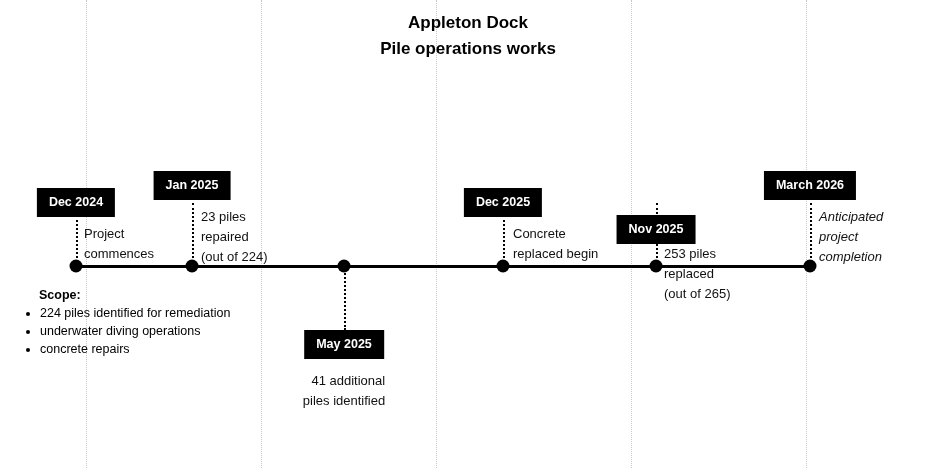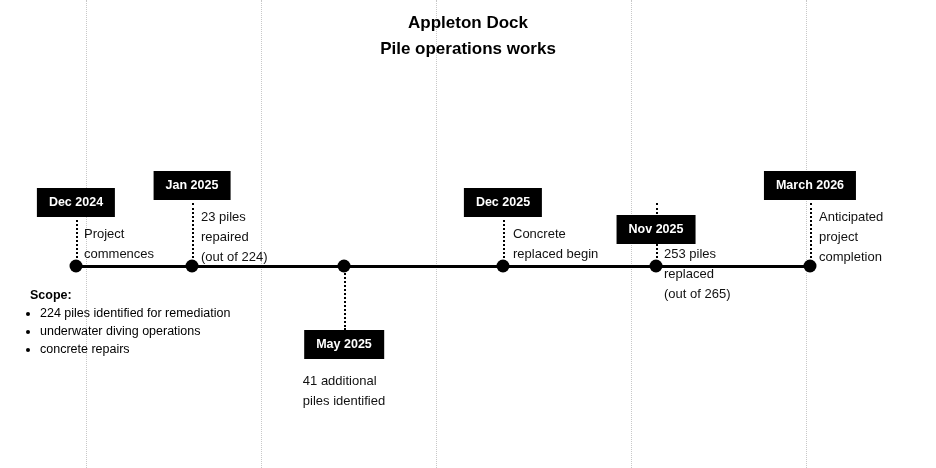--- a/index.html
+++ b/index.html
@@ -80,33 +80,33 @@
   
   .desc {
     position: absolute;
     font-size: 13px;
     line-height: 20px;
     color: #111;
     white-space: pre-line;
   }
   .desc.center {
     transform: translateX(-50%);
-    text-align: left;
+    text-align: right;
   }
   
   .scope {
     position: absolute;
     left: 22px;
     top: 288px;
     width: 230px;
   }
   .scope-title {
     font-size: 12.5px;
     font-weight: bold;
-    margin: 0 0 2px 8px;
+    margin: 0 0 2px 17px;
   }
   .scope ul {
     margin: 0;
     padding-left: 18px;
   }
   .scope li {
     font-size: 12.5px;
     line-height: 18px;
   }
 </style>
@@ -154,21 +154,21 @@
 replaced begin</div>
       <div class="node" style="left: 656px;"></div>
       <div class="connector" style="left: 656px; top: 203px; height: 63px;"></div>
       <div class="chip" style="left: 656px; top: 171px; margin-top: 44px;">Nov 2025</div>
       <div class="desc" style="left: 664px; top: 207px; margin-top: 37px;">253 piles
 replaced
 (out of 265)</div>
       <div class="node" style="left: 810px;"></div>
       <div class="connector" style="left: 810px; top: 203px; height: 63px;"></div>
       <div class="chip" style="left: 810px; top: 171px;">March 2026</div>
-      <div class="desc" style="left: 819px; top: 207px;">Anticipated
+      <div class="desc" style="left: 819px; top: 207px; font-style: italic;">Anticipated
 project
 completion</div>
     </div>
 
   <div class="scope">
     <div class="scope-title">Scope:</div>
     <ul>
         <li>224 piles identified for remediation</li>
         <li>underwater diving operations</li>
         <li>concrete repairs</li>

